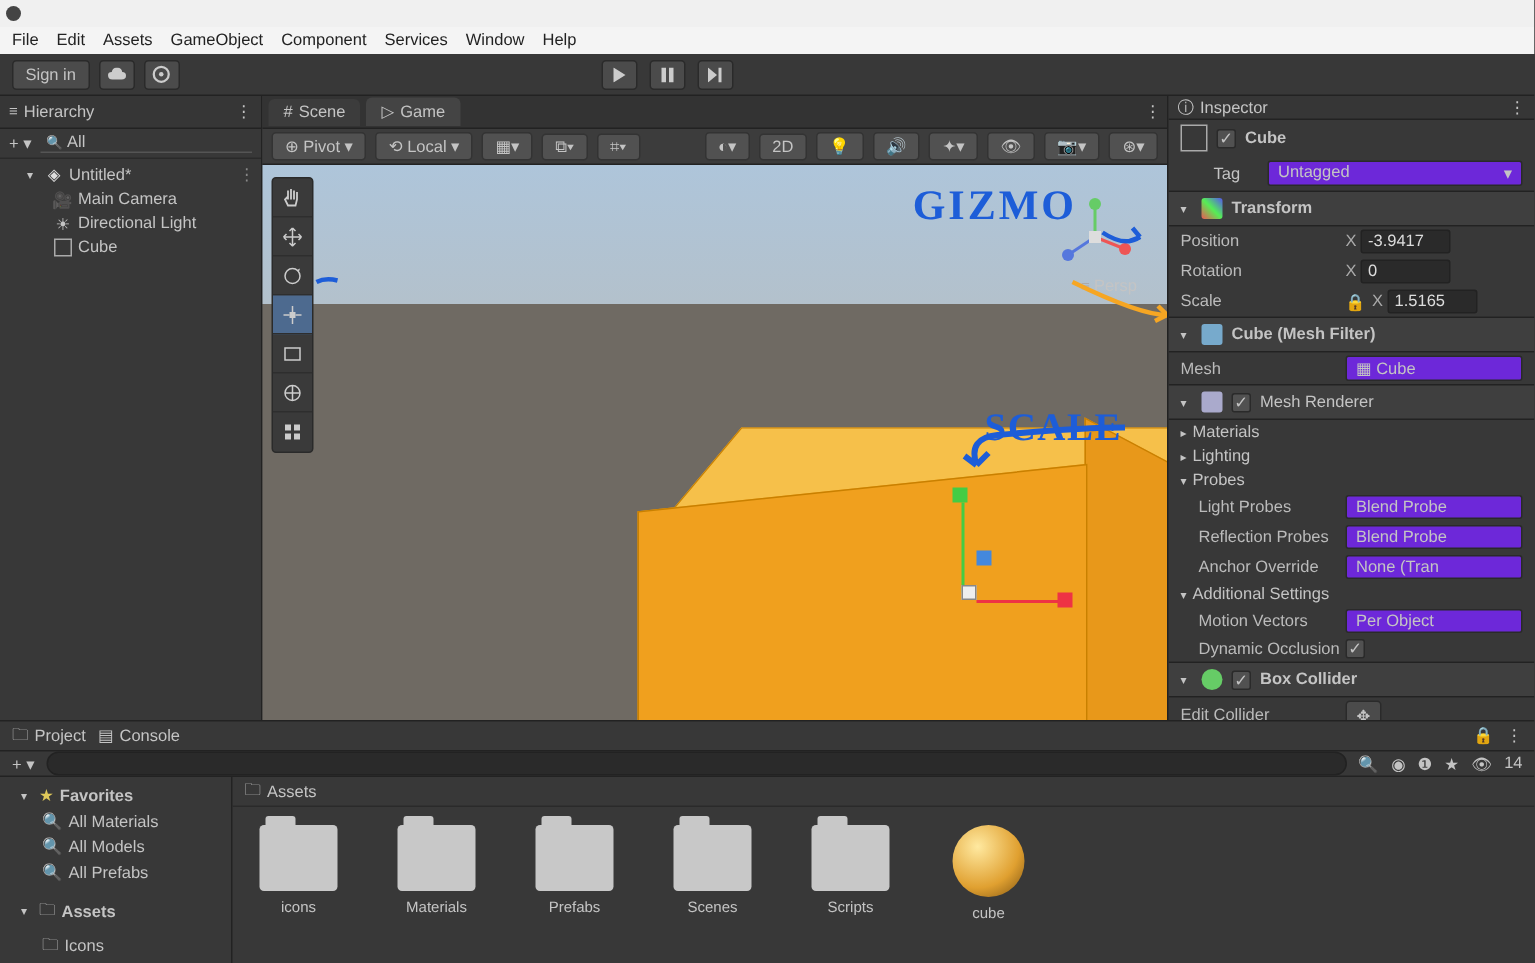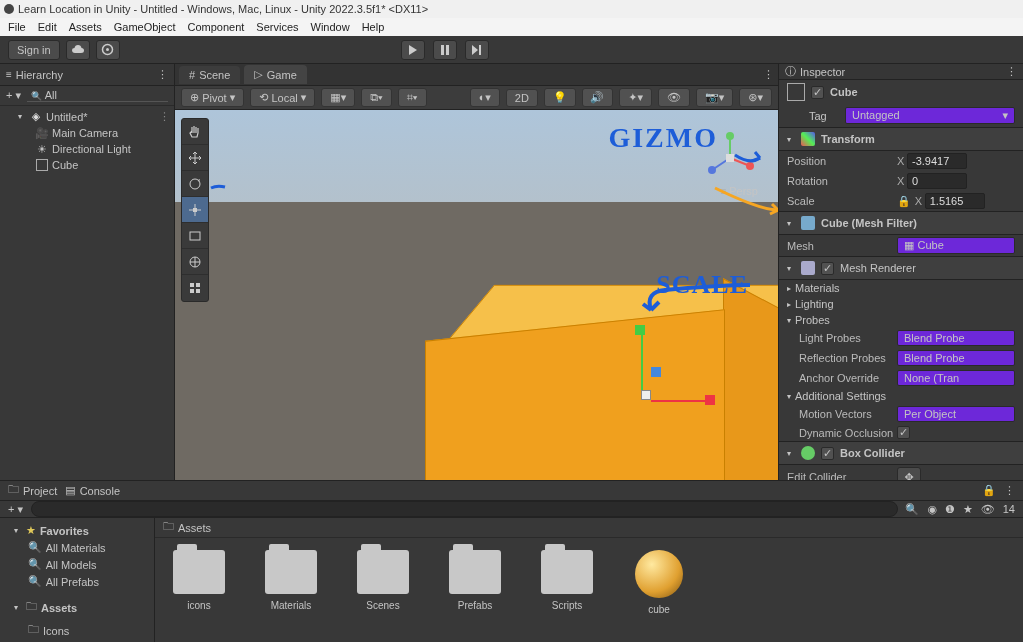--- a/index.html
+++ b/index.html
@@ -98,21 +98,20 @@
   .tree-row { padding:2px 4px 2px 14px; display:flex; align-items:center; gap:4px; cursor:pointer; }
   .tree-row.sub { padding-left:28px; }
 
   svg { display:block; }
 </style>
 </head>
 <body>
 
 <div class="title-bar">
   <span class="dot"></span>
-  <span>Learn Location in Unity - Untitled - Windows, Mac, Linux - Unity 2022.3.5f1* &lt;DX11&gt;</span>
 </div>
 
 <div class="menu-bar">
   <span>File</span>
   <span>Edit</span>
   <span>Assets</span>
   <span>GameObject</span>
   <span>Component</span>
   <span>Services</span>
   <span>Window</span>
@@ -492,25 +491,25 @@
         <div class="asset">
             <div class="thumb folder"></div>
             <span class="name">icons</span>
           </div>
         <div class="asset">
             <div class="thumb folder"></div>
             <span class="name">Materials</span>
           </div>
         <div class="asset">
             <div class="thumb folder"></div>
-            <span class="name">Scenes</span>
+            <span class="name">Prefabs</span>
           </div>
         <div class="asset">
             <div class="thumb folder"></div>
-            <span class="name">Prefabs</span>
+            <span class="name">Scenes</span>
           </div>
         <div class="asset">
             <div class="thumb folder"></div>
             <span class="name">Scripts</span>
           </div>
         <div class="asset">
             <div class="thumb mat"></div>
             <span class="name">cube</span>
           </div>
       </div>

